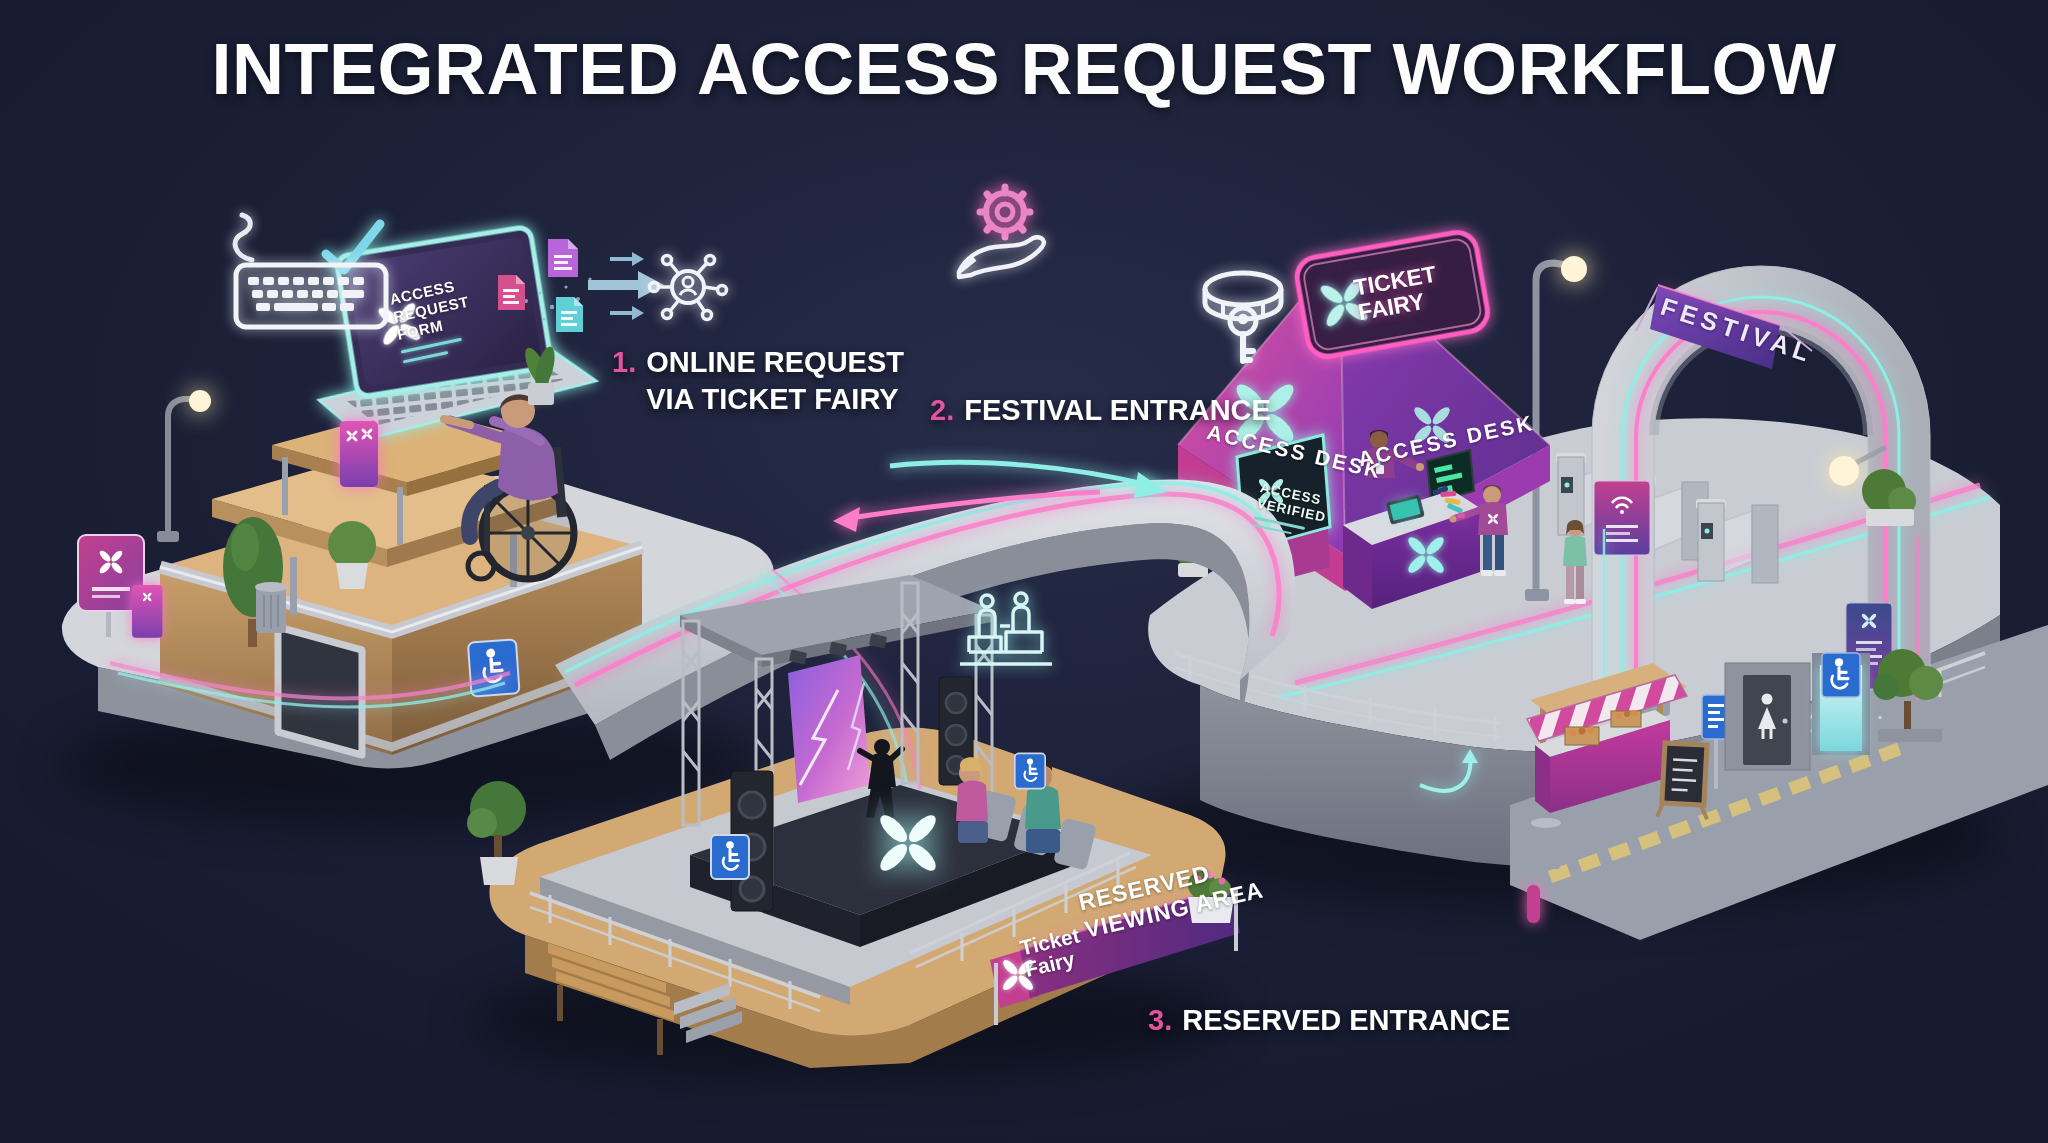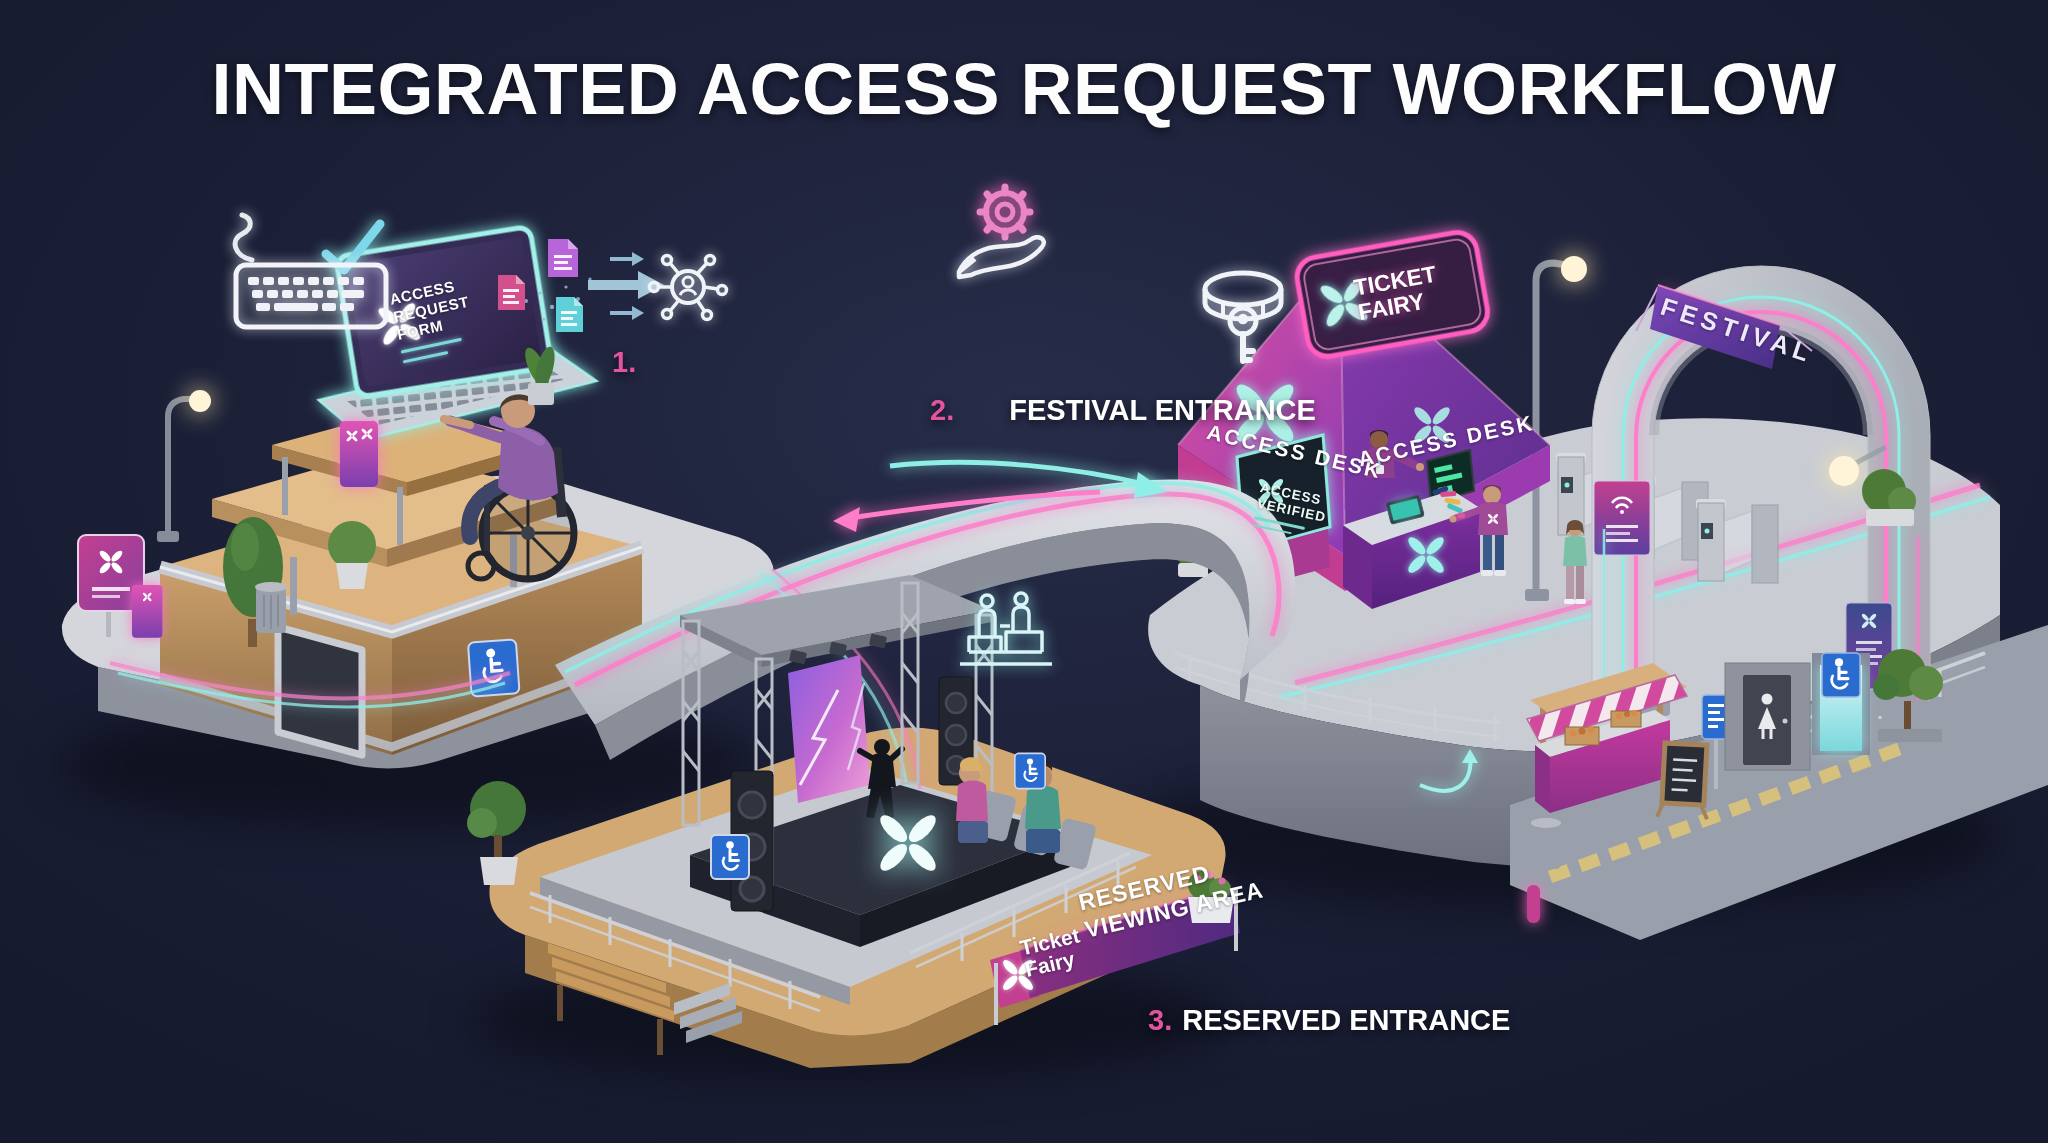--- a/index.html
+++ b/index.html
@@ -1,30 +1,30 @@
 <!DOCTYPE html>
 <html><head>
 <meta charset="utf-8">
 <style>
   html,body{margin:0;padding:0;background:#12152a;}
   .root{position:relative;width:2048px;height:1143px;overflow:hidden;
     background:radial-gradient(1400px 820px at 50% 36%, #272c49 0%, #1d2139 48%, #161a2e 100%);
     font-family:"Liberation Sans","DejaVu Sans",sans-serif;}
   .abs{position:absolute;}
   
-  .title{left:0;top:48px;width:100%;text-align:center;color:#fdfdfe;font-size:72px;
+  .title{left:0;top:28px;width:100%;text-align:center;color:#fdfdfe;font-size:72px;
     font-weight:800;letter-spacing:.5px;text-shadow:0 3px 10px rgba(0,0,0,.55);}
   .subtitle{left:0;top:122px;width:100%;text-align:center;color:#c9cdda;font-size:31px;
     font-weight:400;text-shadow:0 2px 6px rgba(0,0,0,.5);}
   
   .step{display:flex;align-items:flex-start;z-index:30;color:#fff;font-weight:800;
     font-size:29px;line-height:1.26;text-shadow:0 3px 8px rgba(0,0,0,.65);}
   .step .num{color:#e2559e;margin-right:10px;}
   .step .lines{white-space:nowrap;}
-  .step.centered .lines{margin-left:45px;}
+  .step.centered .lines{}
   
   .ovl{z-index:25;color:#fff;font-weight:800;transform-origin:left top;
     text-shadow:0 1px 3px rgba(0,0,0,.4);}
   .laptop-text{font-size:15px;line-height:1.2;letter-spacing:.6px;transform:rotate(-12deg);}
   .laptop-text .bar{height:3px;background:#7fd8d8;border-radius:2px;margin-top:7px;box-shadow:0 0 5px rgba(127,216,216,.8);}
   .neonsign-text{font-size:23px;line-height:1.08;transform:rotate(-10deg);
     text-shadow:0 0 10px rgba(255,105,200,.75),0 1px 2px rgba(0,0,0,.5);}
   .valance{font-size:21px;letter-spacing:2.5px;font-weight:700;}
   .verified-text{font-size:13.5px;line-height:1.2;letter-spacing:1px;transform:rotate(12deg);color:#ecfaf4;}
   .verified-text .bar{height:2.5px;background:#7fd8cb;margin-top:5px;border-radius:2px;}
@@ -767,20 +767,22 @@
       <path d="M57,42 L57,24 Q57,17 65,17 Q73,17 73,24 L73,42"></path>
       <path d="M44,36 L54,36"></path>
       <path d="M13,62 L13,47 L45,47 L45,62"></path>
       <path d="M50,62 L50,42 L86,42 L86,62"></path>
       <path d="M4,74 L96,74 M13,62 L86,62"></path>
     </g>
   </svg>
 
   <div class="abs step" style="left:612px;top:344px">
     <span class="num">1.</span>
+    <span class="lines"><span>ONLINE REQUEST</span><br>
+    <span>VIA TICKET FAIRY</span></span>
   </div>
   <div class="abs step centered" style="left:930px;top:392px">
     <span class="num">2.</span>
     <span class="lines"><span>FESTIVAL ENTRANCE</span><br>
     </span>
   </div>
   <div class="abs step" style="left:1148px;top:1002px">
     <span class="num">3.</span>
     <span class="lines"><span>RESERVED ENTRANCE</span><br>
     </span>

